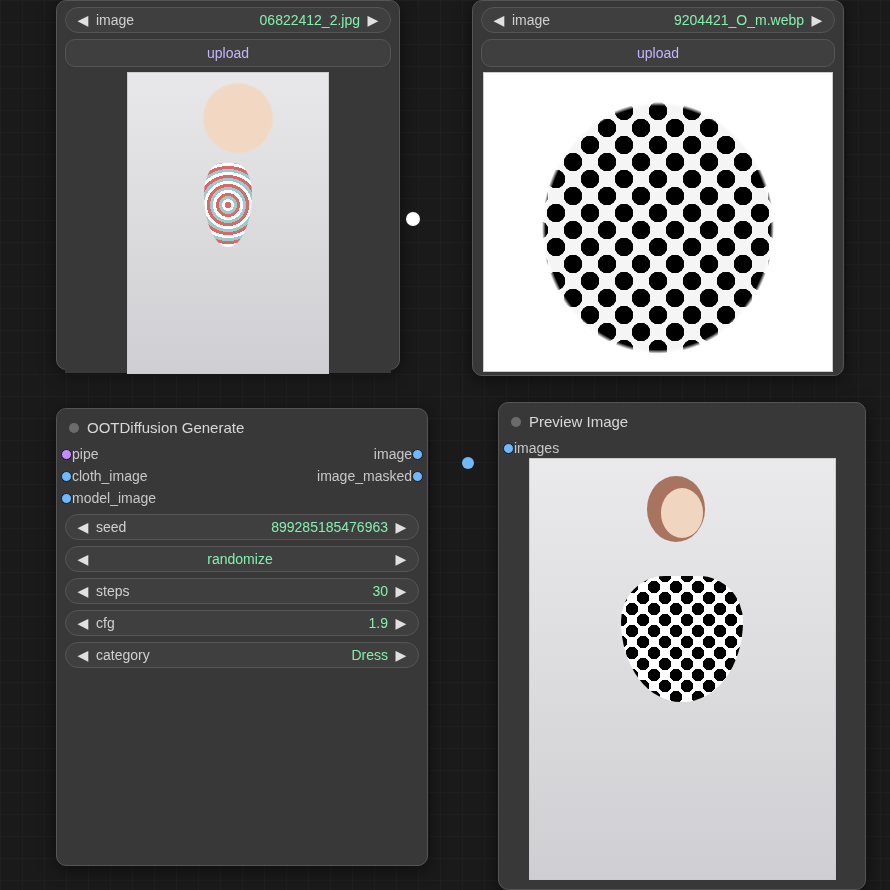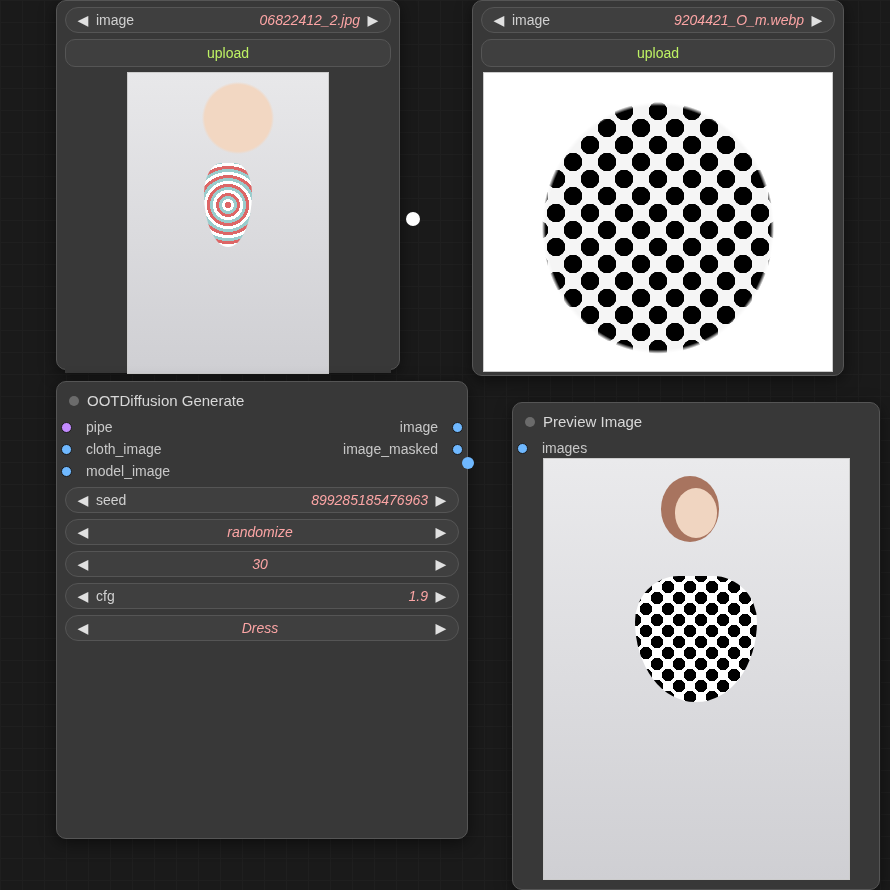--- a/index.html
+++ b/index.html
@@ -40,29 +40,29 @@
     background: #6b6b6b; flex: none;
   }
   .field-row {
     display: flex; align-items: center; justify-content: space-between;
     background: #3f3f3f;
     border: 1px solid #555; border-radius: 16px;
     padding: 4px 8px; margin-bottom: 6px;
     color: #d0d0d0; font-size: 14px;
   }
   .field-row .label { flex: 1; padding-left: 4px; }
-  .field-row .value { padding-right: 4px; color: #fca5a5; font-style: italic; }
+  .field-row .value { padding-right: 4px; color: #86efac; }
   .arrow-btn {
     width: 18px; text-align: center; color: #e0e0e0;
     cursor: default; user-select: none;
   }
   .upload-row {
     background: #3f3f3f; border: 1px solid #555; border-radius: 10px;
     text-align: center; padding: 5px 0; margin-bottom: 6px;
-    font-size: 14px; color: #bef264;
+    font-size: 14px; color: #c4b5fd;
   }
   .img-slot {
     display: flex; align-items: center; justify-content: center;
     background: #383838; flex: 1;
   }
   .img-frame { background: #fff; position: relative; box-shadow: 0 0 0 1px #ccc; }
   
   .model-ph {
     width: 200px; height: 300px;
     background: radial-gradient(circle at 55% 15%, #f2d7c2 0 12%, transparent 13%),
@@ -103,21 +103,21 @@
     background:#f0d5c1; border-radius:50%;
     box-shadow: -6px -4px 0 8px #a8745f;
   }
 
   .ports-row {
     display: flex; justify-content: space-between;
     margin: 2px -8px;
   }
   .ports-col { display: flex; flex-direction: column; gap: 6px; }
   .port {
-    display: flex; align-items: center; gap: 14px;
+    display: flex; align-items: center; gap: 0;
     font-size: 14px; color: #c8c8c8; padding: 0 4px;
   }
   .port.right { flex-direction: row-reverse; }
   .socket {
     width: 11px; height: 11px; border-radius: 50%;
     background: #6fb8ff; border: 1px solid #1a1a1a;
     flex: none;
   }
   .socket.purple { background: #c38bff; }
 
@@ -160,21 +160,21 @@
       <span class="arrow-btn">▶</span>
     </div>
     <div class="upload-row">upload</div>
     <div class="img-slot">
       <div class="img-frame" style="padding:4px">
           <div class="cloth-ph"></div>
         </div>
     </div>
   </div>
 
-  <div class="node" style="left:56px; top:381px; width:412px; height:458px;">
+  <div class="node" style="left:56px; top:408px; width:372px; height:458px;">
     <div class="node-title">
       <span class="title-dot"></span>
       <span>OOTDiffusion Generate</span>
     </div>
     <div class="ports-row">
       <div class="ports-col">
         <div class="port">
           <span class="socket purple"></span>
           <span>pipe</span>
         </div>
@@ -207,37 +207,39 @@
       <span class="value">899285185476963</span>
       <span class="arrow-btn">▶</span>
     </div>
     <div class="field-row">
       <span class="arrow-btn">◀</span>
       <span class="value">randomize</span>
       <span class="arrow-btn">▶</span>
     </div>
     <div class="field-row">
       <span class="arrow-btn">◀</span>
+      <span class="label">steps</span>
       <span class="value">30</span>
       <span class="arrow-btn">▶</span>
     </div>
     <div class="field-row">
       <span class="arrow-btn">◀</span>
       <span class="label">cfg</span>
       <span class="value">1.9</span>
       <span class="arrow-btn">▶</span>
     </div>
     <div class="field-row">
       <span class="arrow-btn">◀</span>
+      <span class="label">category</span>
       <span class="value">Dress</span>
       <span class="arrow-btn">▶</span>
     </div>
   </div>
 
-  <div class="node" style="left:498px; top:402px; width:368px; height:488px;margin-left:14px;">
+  <div class="node" style="left:498px; top:402px; width:368px; height:488px;">
     <div class="node-title">
       <span class="title-dot"></span>
       <span>Preview Image</span>
     </div>
     <div class="ports-row">
       <div class="ports-col">
         <div class="port">
           <span class="socket"></span>
           <span>images</span>
         </div>

